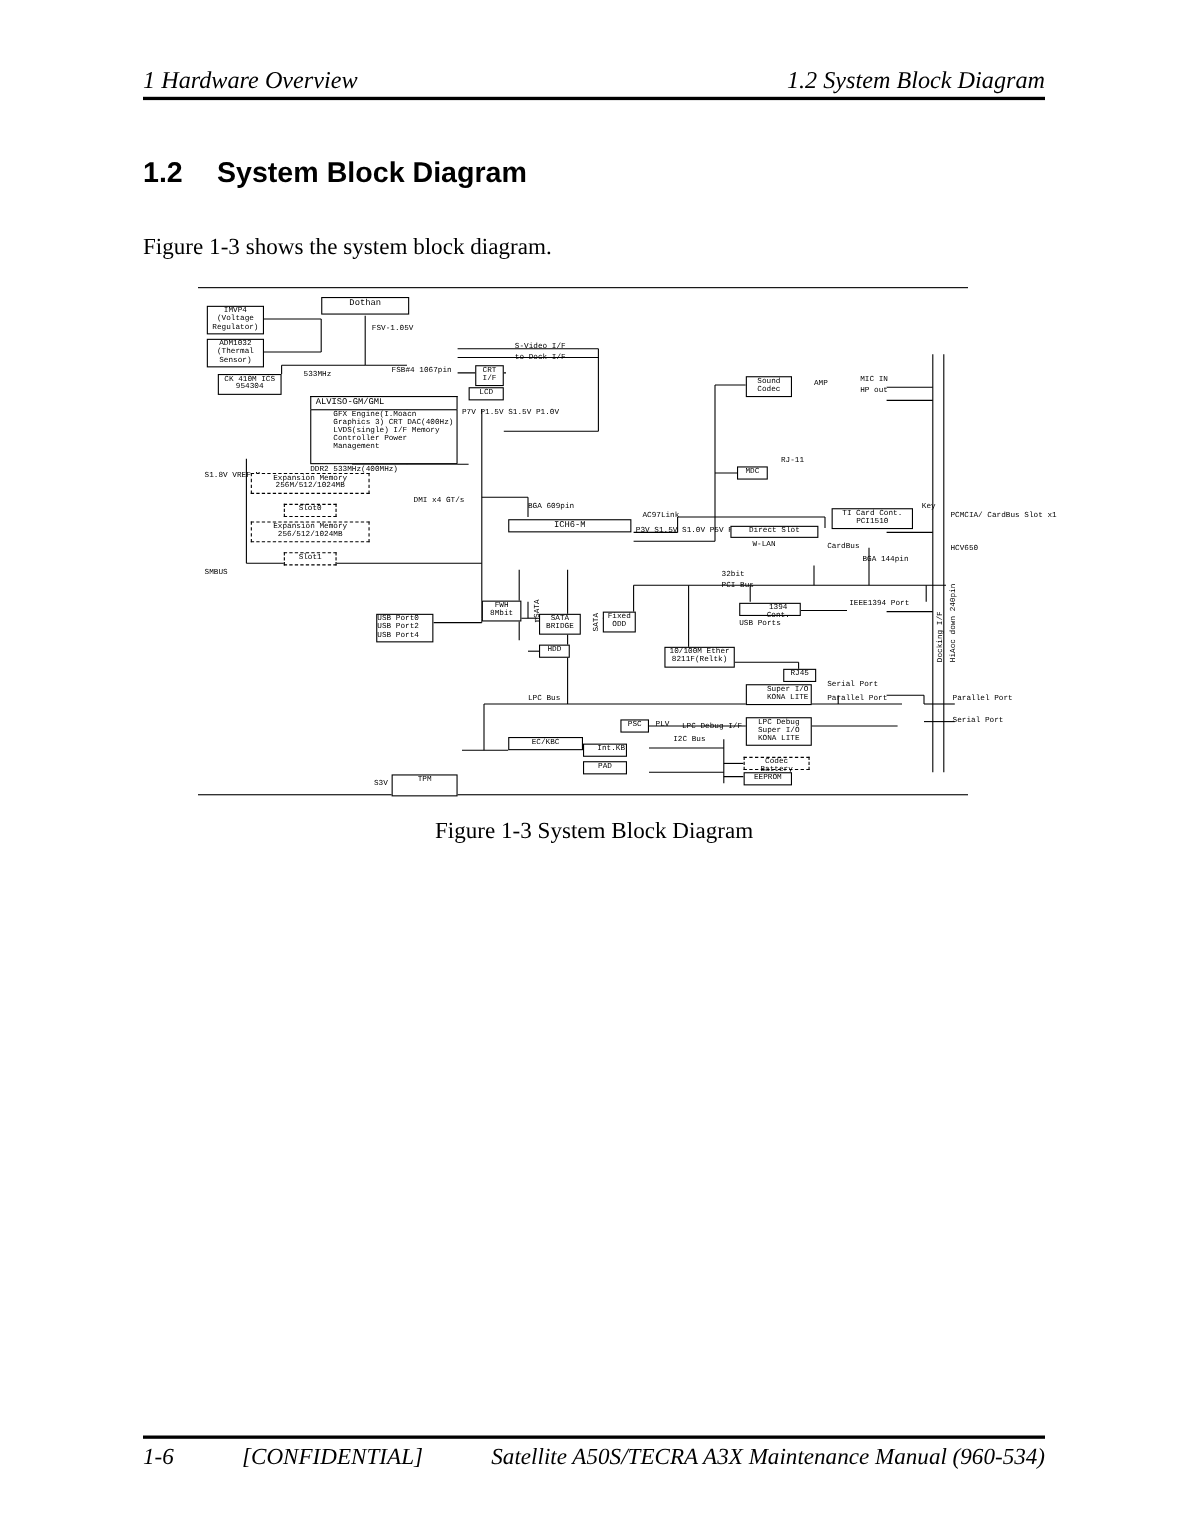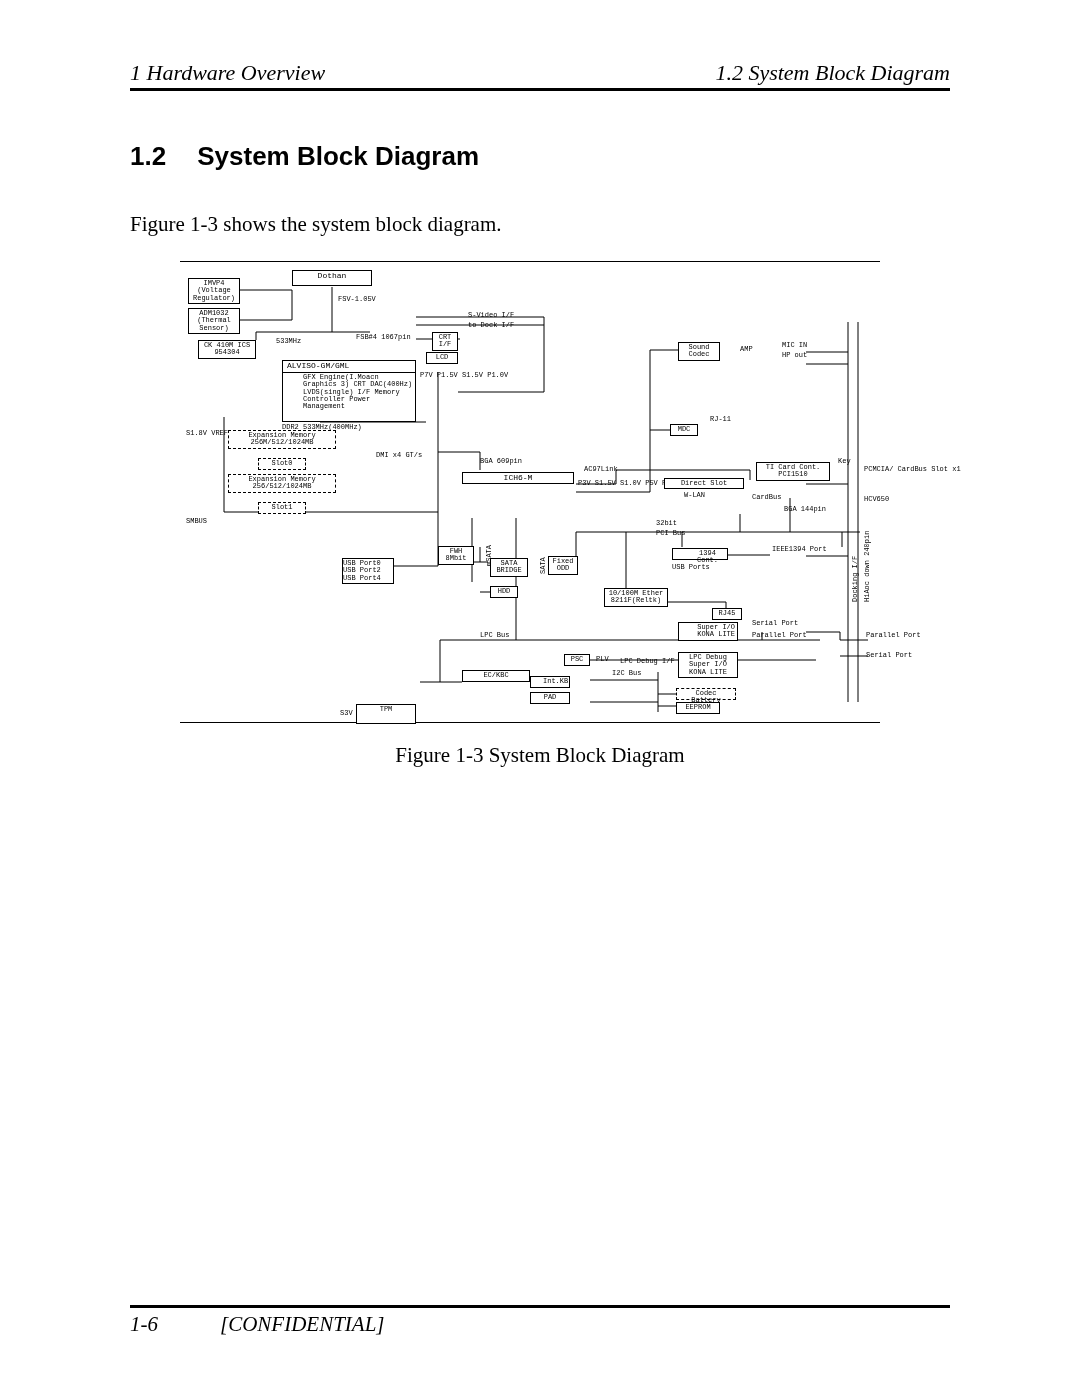--- a/index.html
+++ b/index.html
@@ -330,16 +330,17 @@
     <div class="lbl small rotccw" style="left:684px;top:340px;width:60px;">HiAoc down
 240pin</div>
   </div>
 
   <div class="caption">Figure 1-3  System Block Diagram</div>
 
   <div class="footer">
     <div class="footer-line">
       <span class="p">1-6</span>
       <span class="c">[CONFIDENTIAL]</span>
+      <span class="r">Satellite A50S/TECRA A3X  Maintenance Manual (960-534)</span>
     </div>
   </div>
 
 </div>
 
 </body></html>

